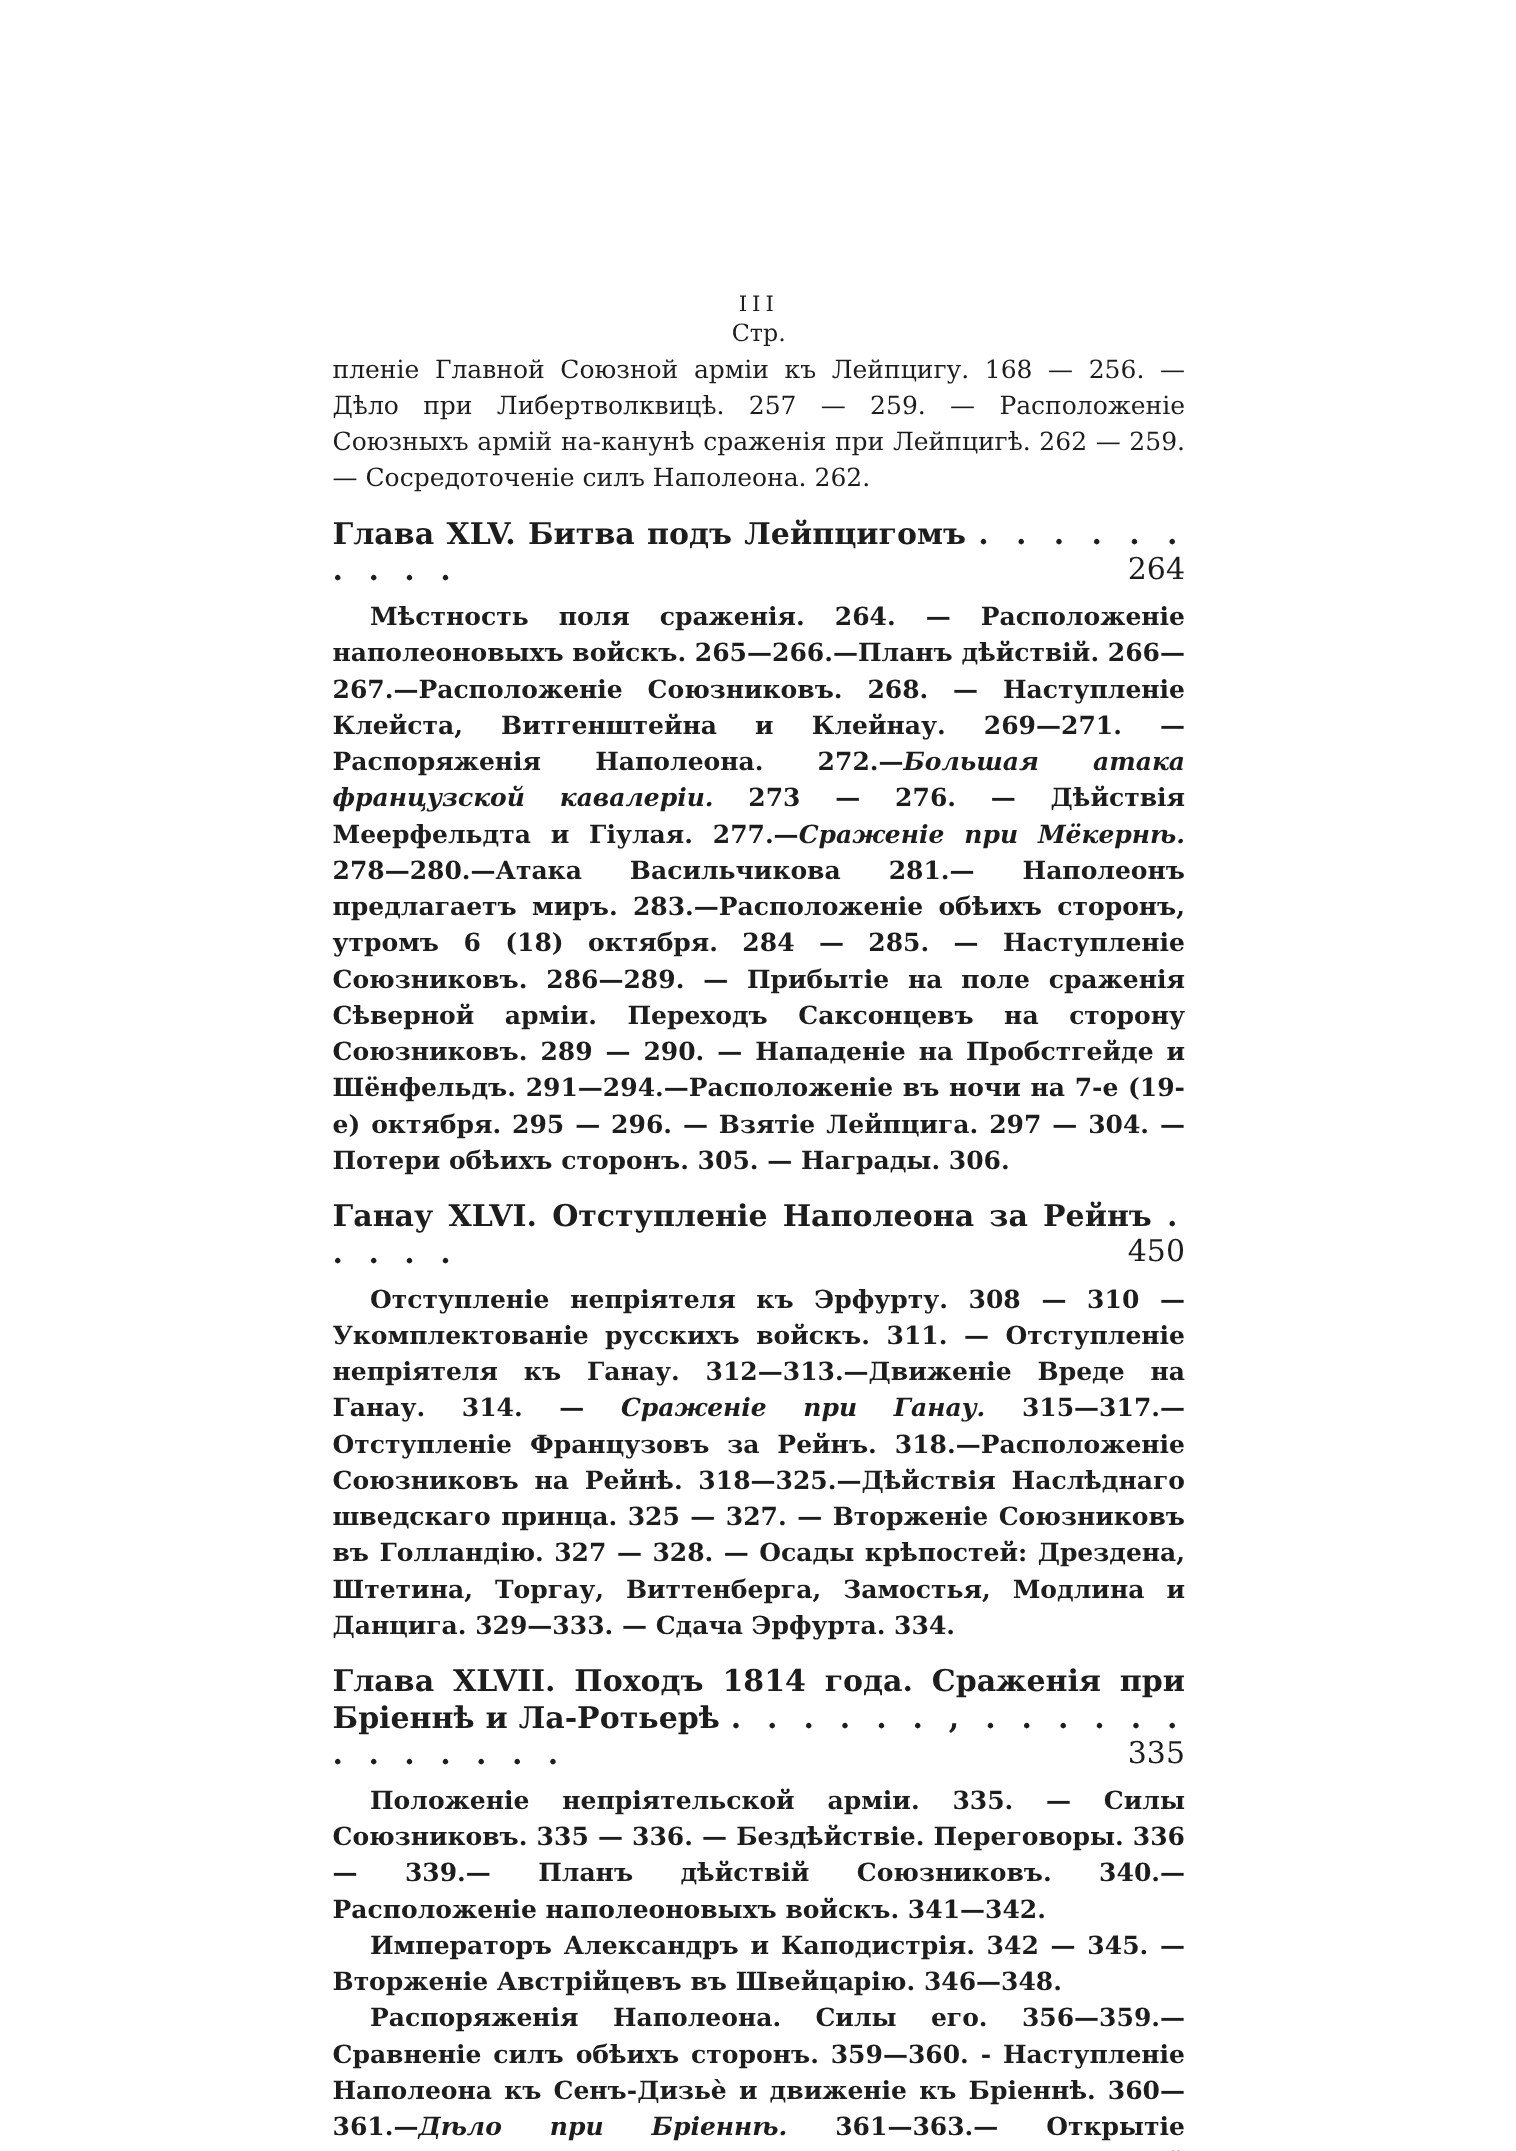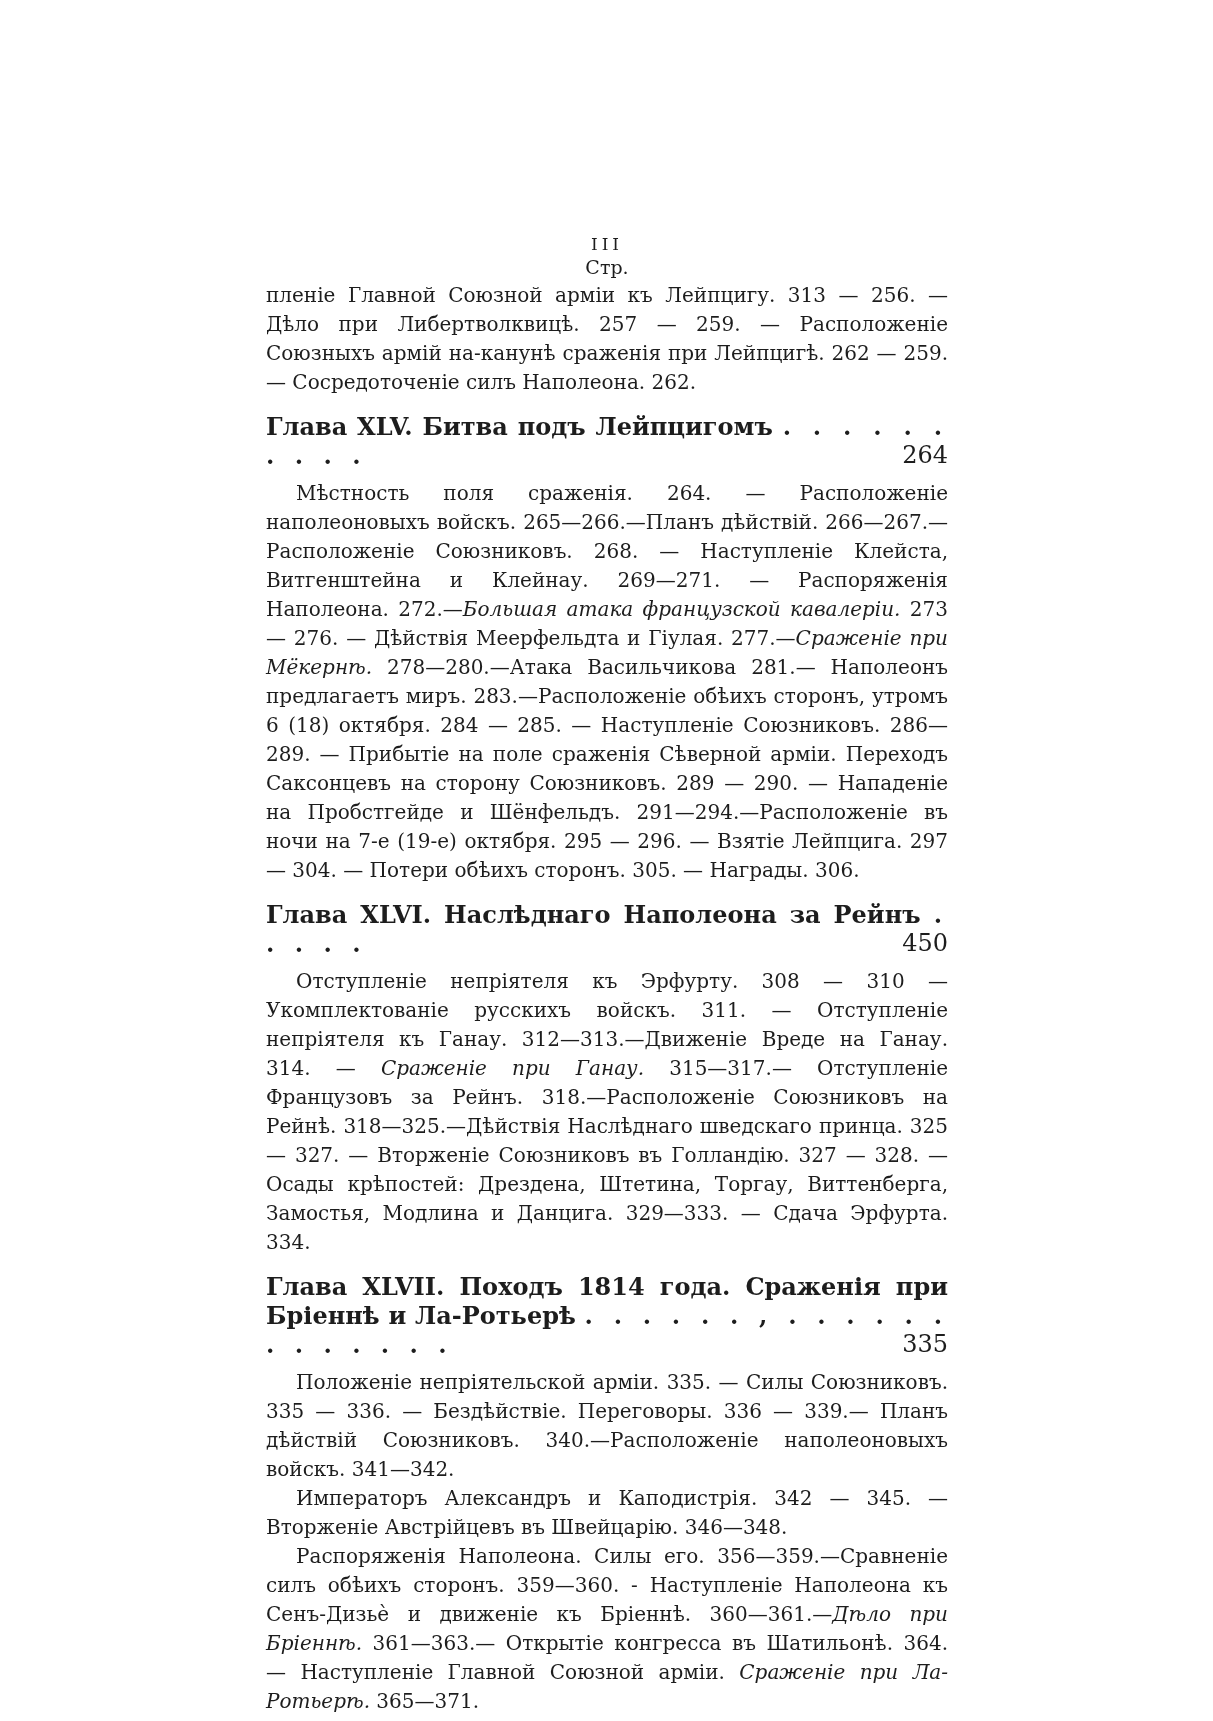--- a/index.html
+++ b/index.html
@@ -32,21 +32,21 @@
     text-align: center;
     font-size: 19px;
     margin: 0 0 3px 0;
   }
   .para {
     font-size: 20px;
     line-height: 29px;
     text-align: justify;
     margin: 0;
   }
-  .para.indent { text-indent: 30px; }
+  .para.indent { text-indent: 30px; font-weight: bold; }
   .para.cont { text-indent: 0; }
   .it { font-style: italic; }
   .rm { font-style: normal; }
   .chapter {
     font-size: 24px;
     line-height: 29px;
     font-weight: bold;
     text-align: justify;
     margin: 15px 0 9px 0;
   }
@@ -62,24 +62,24 @@
   }
 </style>
 </head>
 <body>
 
 <div class="scan-page">
   <div class="content-col">
     <div class="folio">III</div>
     <div class="col-label">Стр.</div>
     <div id="toc-body">
-        <p class="para cont"><span class="rm">пленіе Главной Союзной арміи къ Лейпцигу. 313 — 256. — Дѣло при Либертволквицѣ. 257 — 259. — Расположеніе Союзныхъ армій на-канунѣ сраженія при Лейпцигѣ. 262 — 259. — Сосредоточеніе силъ Наполеона. 262.</span></p>
+        <p class="para cont"><span class="rm">пленіе Главной Союзной арміи къ Лейпцигу. 168 — 256. — Дѣло при Либертволквицѣ. 257 — 259. — Расположеніе Союзныхъ армій на-канунѣ сраженія при Лейпцигѣ. 262 — 259. — Сосредоточеніе силъ Наполеона. 262.</span></p>
         <div class="chapter"><span class="chapter-title">Глава XLV. Битва подъ Лейпцигомъ</span> <span class="leader">. . . . . . . . . .</span> <span class="pageref">264</span></div>
         <p class="para indent"><span class="rm">Мѣстность поля сраженія. 264. — Расположеніе наполеоновыхъ войскъ. 265—266.—Планъ дѣйствій. 266—267.—Расположеніе Союзниковъ. 268. — Наступленіе Клейста, Витгенштейна и Клейнау. 269—271. — Распоряженія Наполеона. 272.—</span><span class="it">Большая атака французской кавалеріи.</span><span class="rm"> 273 — 276. — Дѣйствія Меерфельдта и Гіулая. 277.—</span><span class="it">Сраженіе при Мёкернѣ.</span><span class="rm"> 278—280.—Атака Васильчикова 281.— Наполеонъ предлагаетъ миръ. 283.—Расположеніе обѣихъ сторонъ, утромъ 6 (18) октября. 284 — 285. — Наступленіе Союзниковъ. 286—289. — Прибытіе на поле сраженія Сѣверной арміи. Переходъ Саксонцевъ на сторону Союзниковъ. 289 — 290. — Нападеніе на Пробстгейде и Шёнфельдъ. 291—294.—Расположеніе въ ночи на 7-е (19-е) октября. 295 — 296. — Взятіе Лейпцига. 297 — 304. — Потери обѣихъ сторонъ. 305. — Награды. 306.</span></p>
-        <div class="chapter"><span class="chapter-title">Глава XLVI. Наслѣднаго Наполеона за Рейнъ</span> <span class="leader">. . . . .</span> <span class="pageref">450</span></div>
+        <div class="chapter"><span class="chapter-title">Ганау XLVI. Отступленіе Наполеона за Рейнъ</span> <span class="leader">. . . . .</span> <span class="pageref">450</span></div>
         <p class="para indent"><span class="rm">Отступленіе непріятеля къ Эрфурту. 308 — 310 — Укомплектованіе русскихъ войскъ. 311. — Отступленіе непріятеля къ Ганау. 312—313.—Движеніе Вреде на Ганау. 314. — </span><span class="it">Сраженіе при Ганау.</span><span class="rm"> 315—317.— Отступленіе Французовъ за Рейнъ. 318.—Расположеніе Союзниковъ на Рейнѣ. 318—325.—Дѣйствія Наслѣднаго шведскаго принца. 325 — 327. — Вторженіе Союзниковъ въ Голландію. 327 — 328. — Осады крѣпостей: Дрездена, Штетина, Торгау, Виттенберга, Замостья, Модлина и Данцига. 329—333. — Сдача Эрфурта. 334.</span></p>
         <div class="chapter"><span class="chapter-title">Глава XLVII. Походъ 1814 года. Сраженія при Бріеннѣ и Ла-Ротьерѣ</span> <span class="leader">. . . . . . , . . . . . . . . . . . . .</span> <span class="pageref">335</span></div>
         <p class="para indent"><span class="rm">Положеніе непріятельской арміи. 335. — Силы Союзниковъ. 335 — 336. — Бездѣйствіе. Переговоры. 336 — 339.— Планъ дѣйствій Союзниковъ. 340.—Расположеніе наполеоновыхъ войскъ. 341—342.</span></p>
         <p class="para indent"><span class="rm">Императоръ Александръ и Каподистрія. 342 — 345. — Вторженіе Австрійцевъ въ Швейцарію. 346—348.</span></p>
         <p class="para indent"><span class="rm">Распоряженія Наполеона. Силы его. 356—359.—Сравненіе силъ обѣихъ сторонъ. 359—360. - Наступленіе Наполеона къ Сенъ-Дизьѐ и движеніе къ Бріеннѣ. 360—361.—</span><span class="it">Дѣло при Бріеннѣ.</span><span class="rm"> 361—363.— Открытіе конгресса въ Шатильонѣ. 364. — Наступленіе Главной Союзной арміи. </span><span class="it">Сраженіе при Ла-Ротьерѣ.</span><span class="rm"> 365—371.</span></p>
       </div>
   </div>
 </div>
 
 </body></html>

